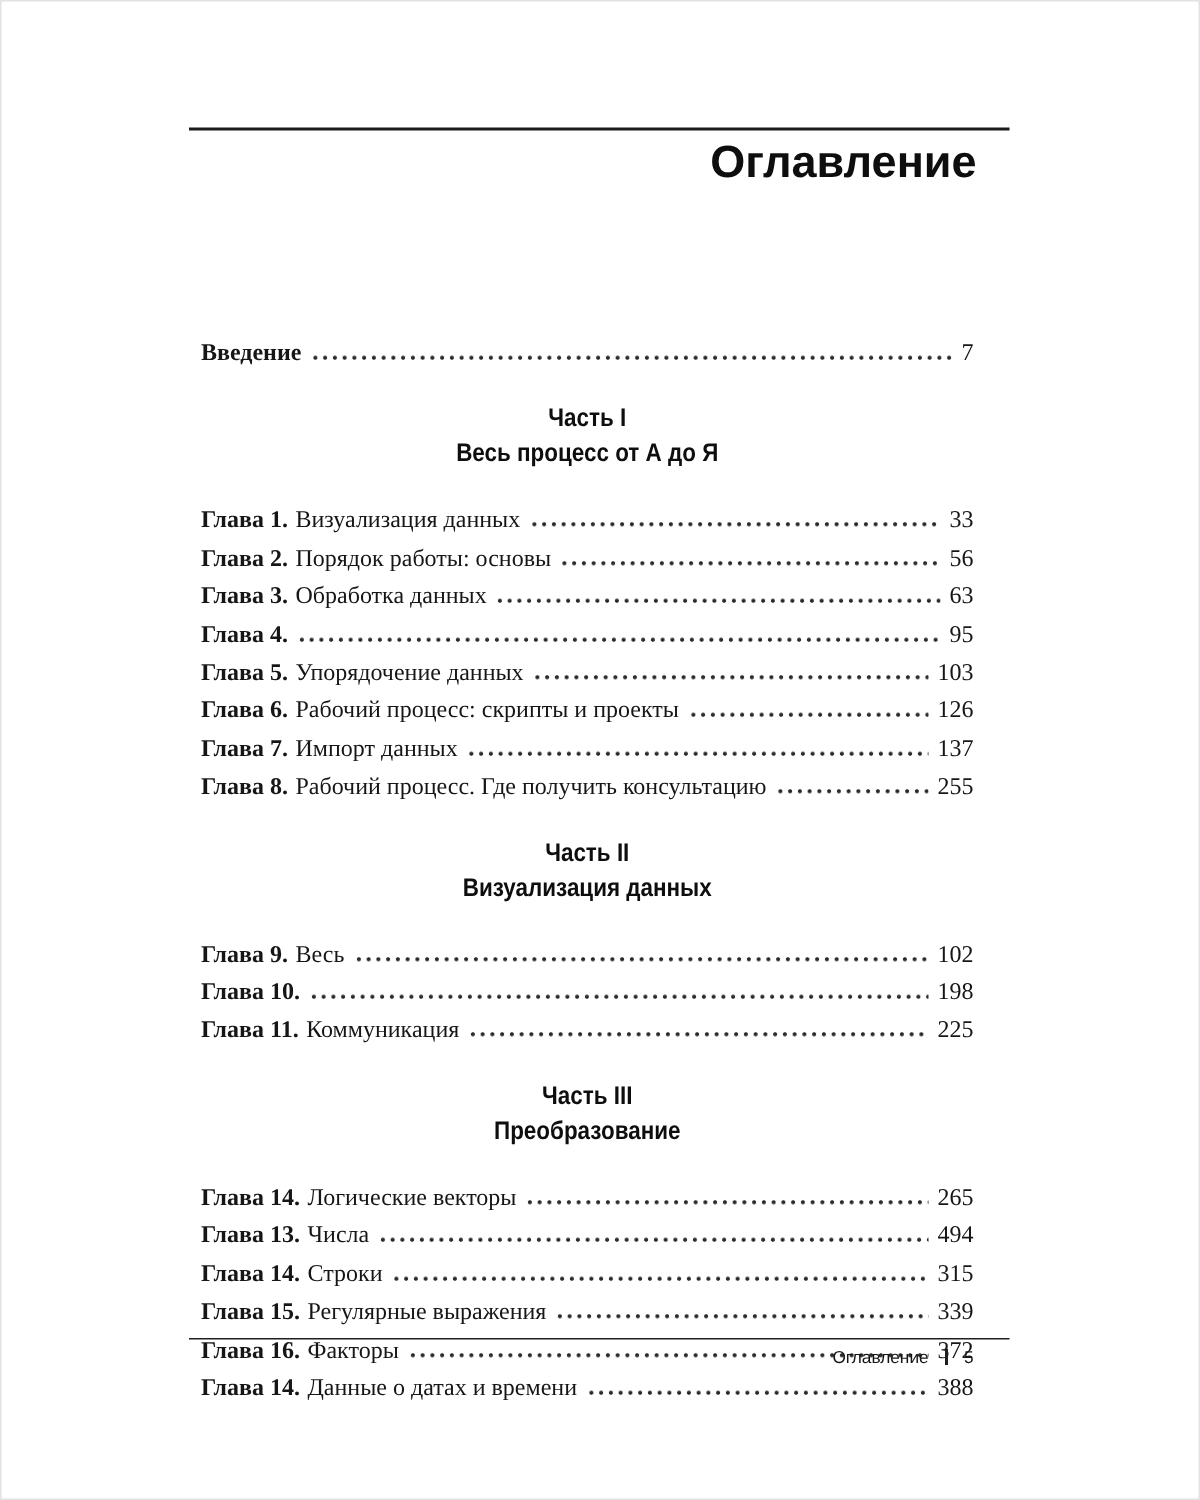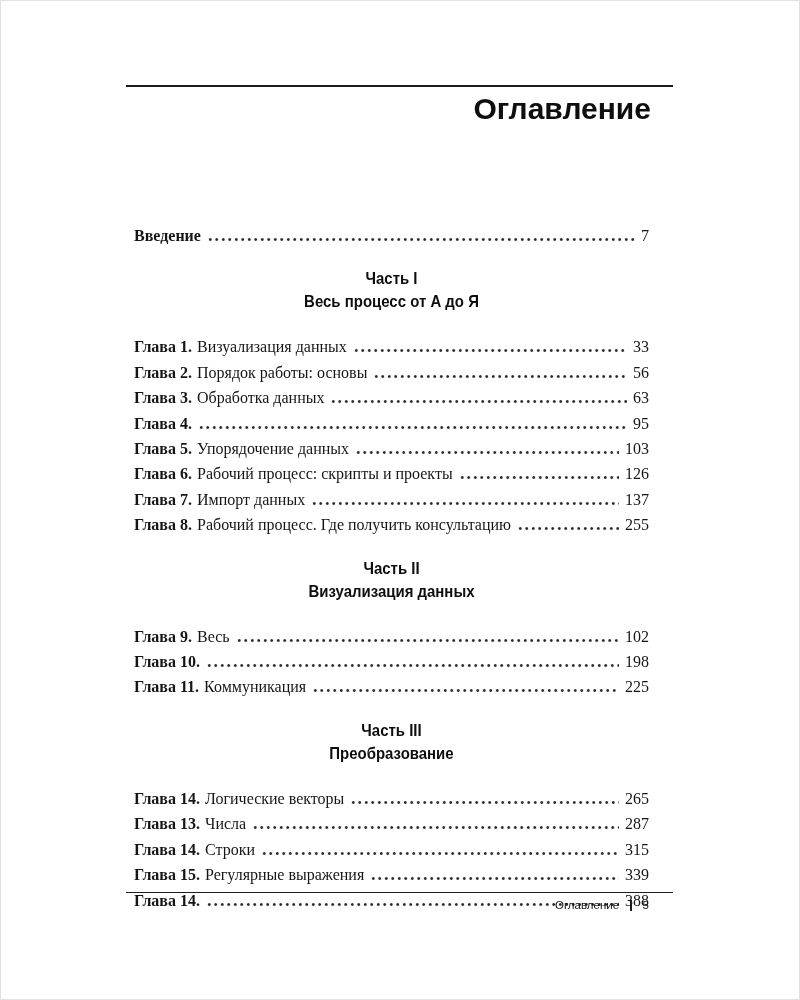--- a/index.html
+++ b/index.html
@@ -197,36 +197,43 @@
     <div class="row">
       <span class="lbl">Глава 14.</span>
       <span class="ttl">Логические векторы</span>
       <span class="dots"></span>
       <span class="pg">265</span>
     </div>
     <div class="row">
       <span class="lbl">Глава 13.</span>
       <span class="ttl">Числа</span>
       <span class="dots"></span>
-      <span class="pg">287</span>
+      <span class="pg">494</span>
     </div>
     <div class="row">
       <span class="lbl">Глава 14.</span>
       <span class="ttl">Строки</span>
       <span class="dots"></span>
       <span class="pg">315</span>
     </div>
     <div class="row">
       <span class="lbl">Глава 15.</span>
       <span class="ttl">Регулярные выражения</span>
       <span class="dots"></span>
       <span class="pg">339</span>
     </div>
     <div class="row">
+      <span class="lbl">Глава 16.</span>
+      <span class="ttl">Факторы</span>
+      <span class="dots"></span>
+      <span class="pg">372</span>
+    </div>
+    <div class="row">
       <span class="lbl">Глава 14.</span>
+      <span class="ttl">Данные о датах и времени</span>
       <span class="dots"></span>
       <span class="pg">388</span>
     </div>
   </div>
 
 </div>
 
 <div class="footer">
   <div class="footer-text">
     <span>Оглавление</span><span class="vbar"></span><span>5</span>

